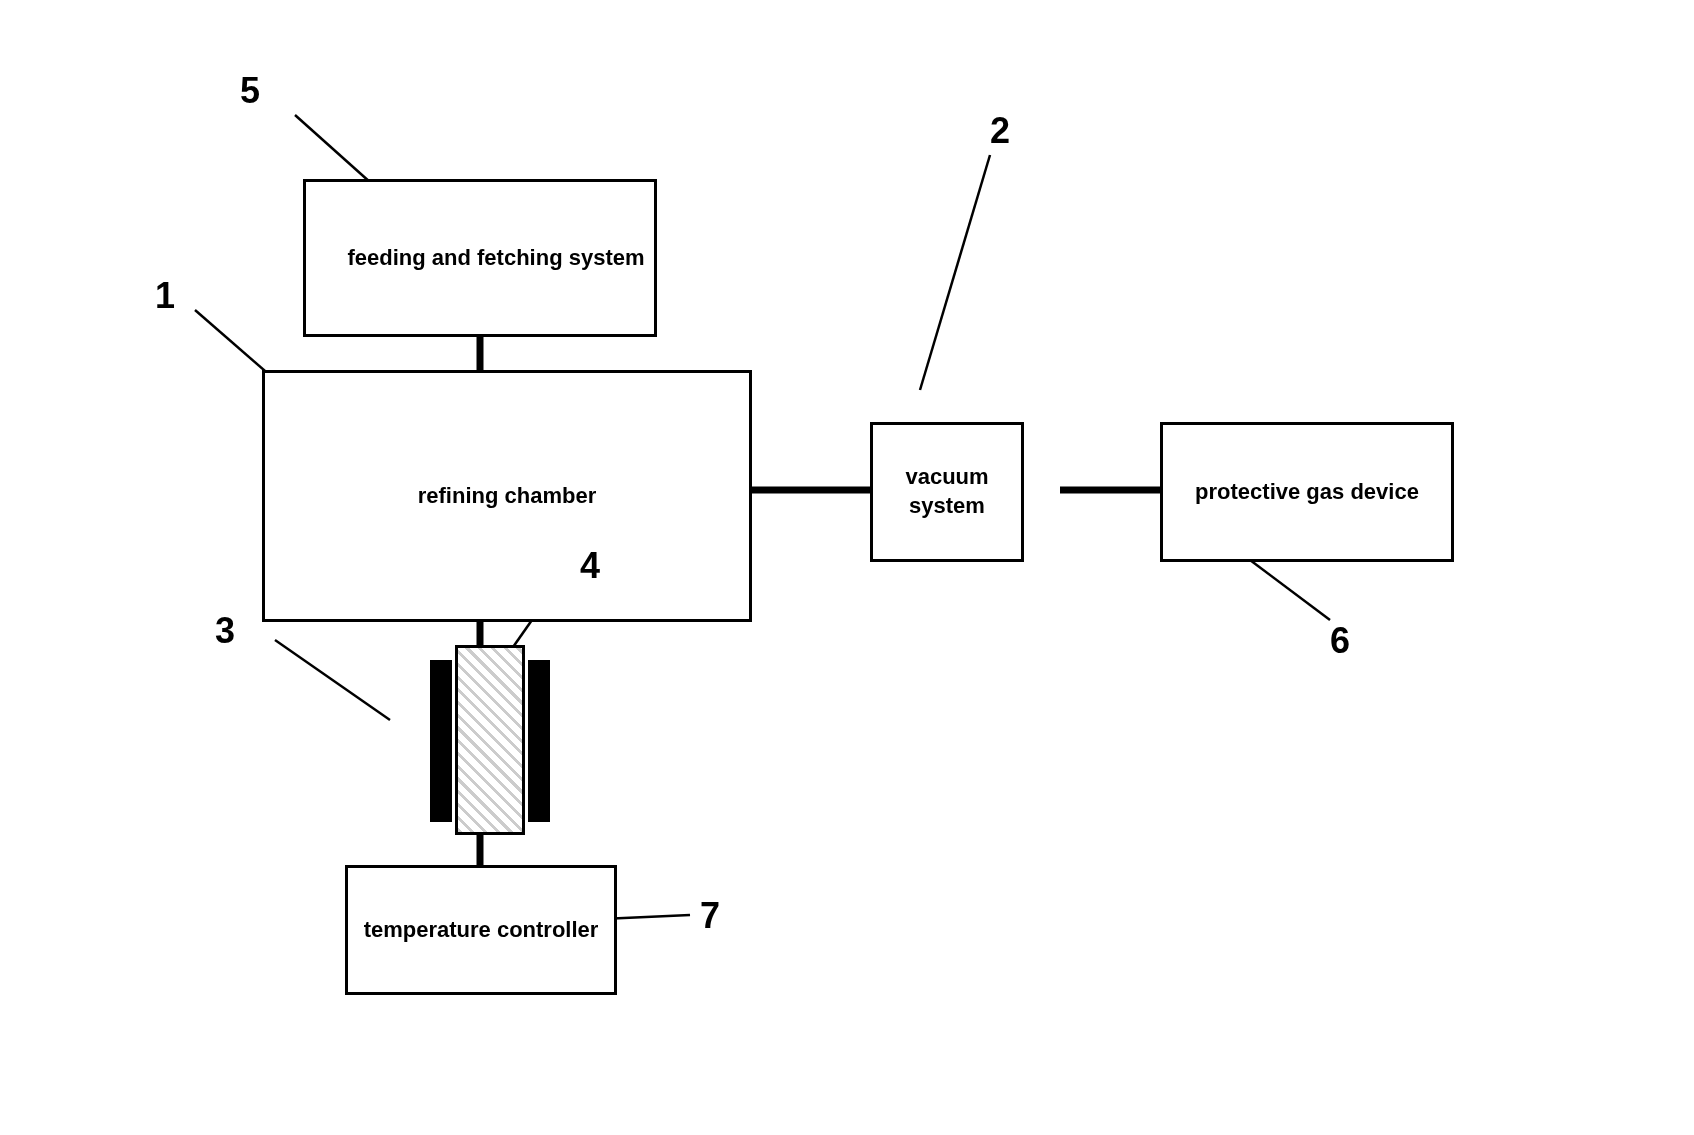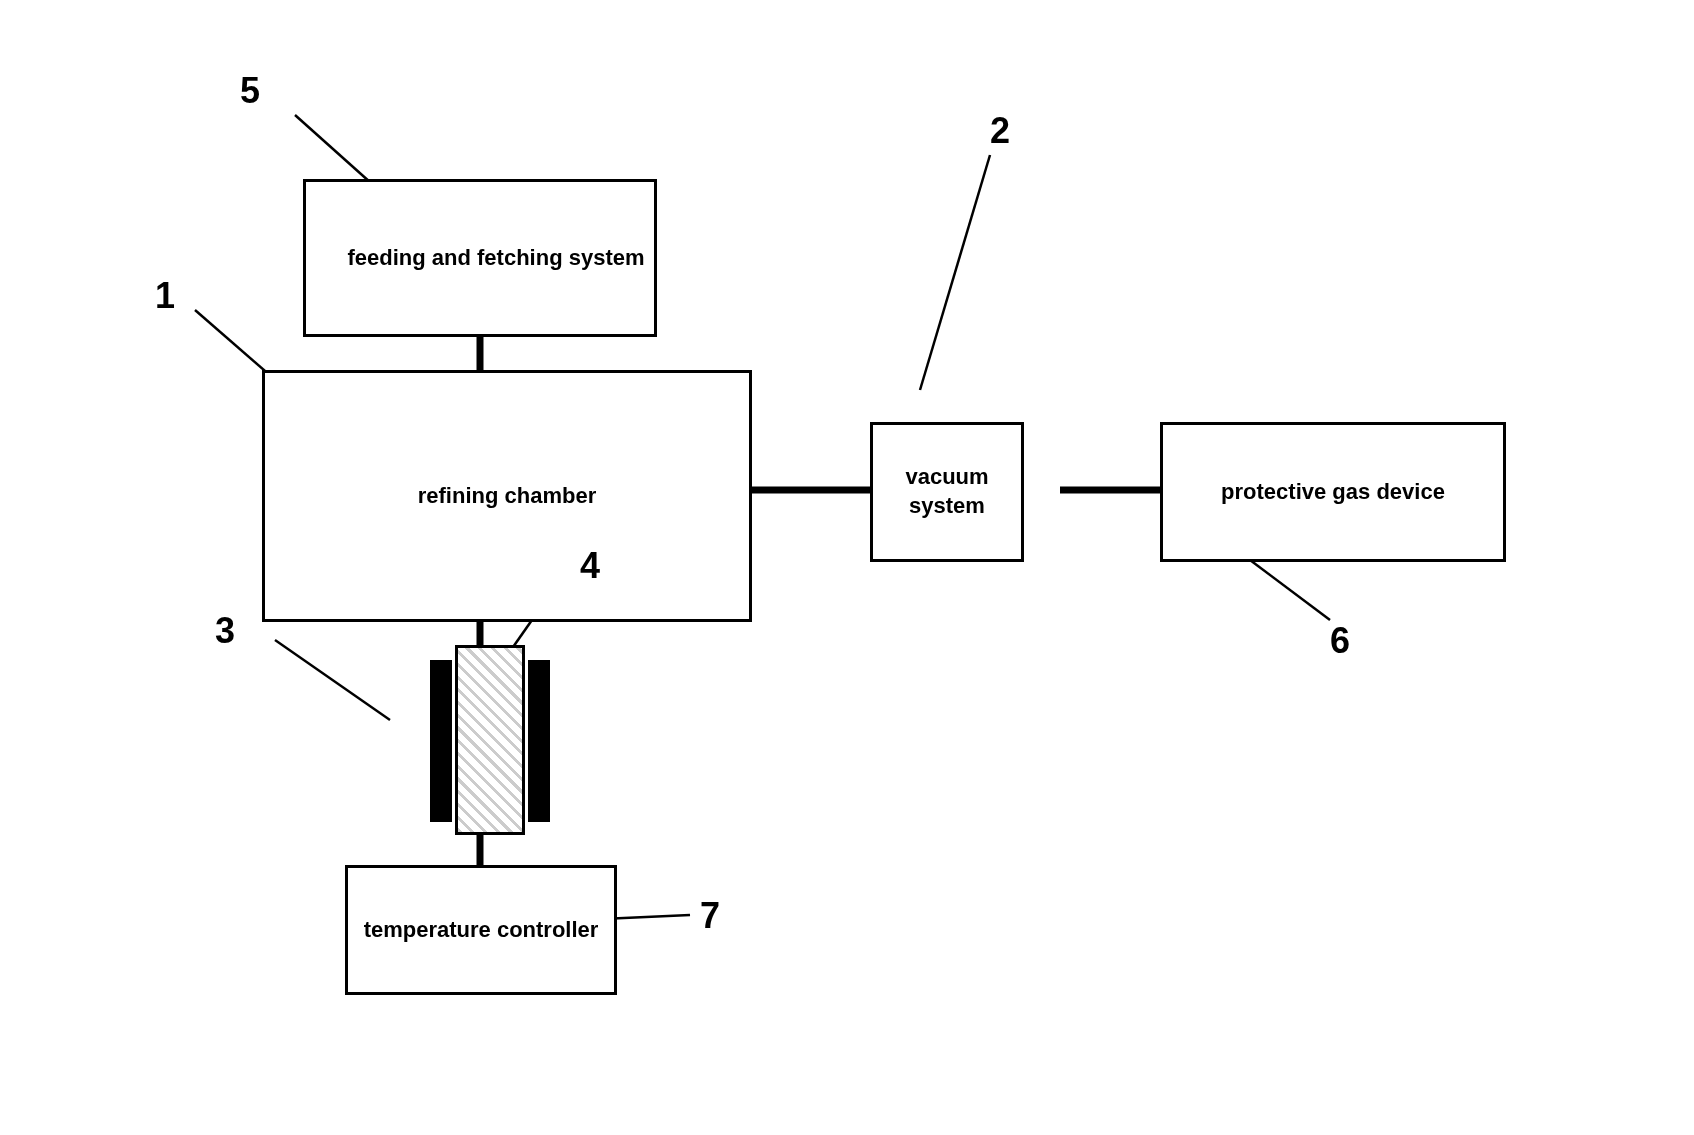--- a/index.html
+++ b/index.html
@@ -94,21 +94,21 @@
   </div>
 
   <div class="box" style="left: 230px; top: 370px; width: 490px; height: 252px; margin-left: 32px;">
     <span class="box-label">refining chamber</span>
   </div>
 
   <div class="box" style="left: 870px; top: 422px; width: 154px; height: 140px;">
     <span class="box-label">vacuum system</span>
   </div>
 
-  <div class="box" style="left: 1160px; top: 422px; width: 346px; height: 140px;">
+  <div class="box" style="left: 1160px; top: 422px; width: 294px; height: 140px;">
     <span class="box-label">protective gas device</span>
   </div>
 
   <div style="position:absolute; left:430px; top:660px; width:22px; height:162px; background:#000;"></div>
 
   <div style="position:absolute; left:528px; top:660px; width:22px; height:162px; background:#000;"></div>
 
   <div style="position:absolute; left:452px; top:660px; width:76px; height:162px; background:#fff;"></div>
 
   <div class="hatched-box" style="left:455px; top:645px; width:70px; height:190px;"></div>

